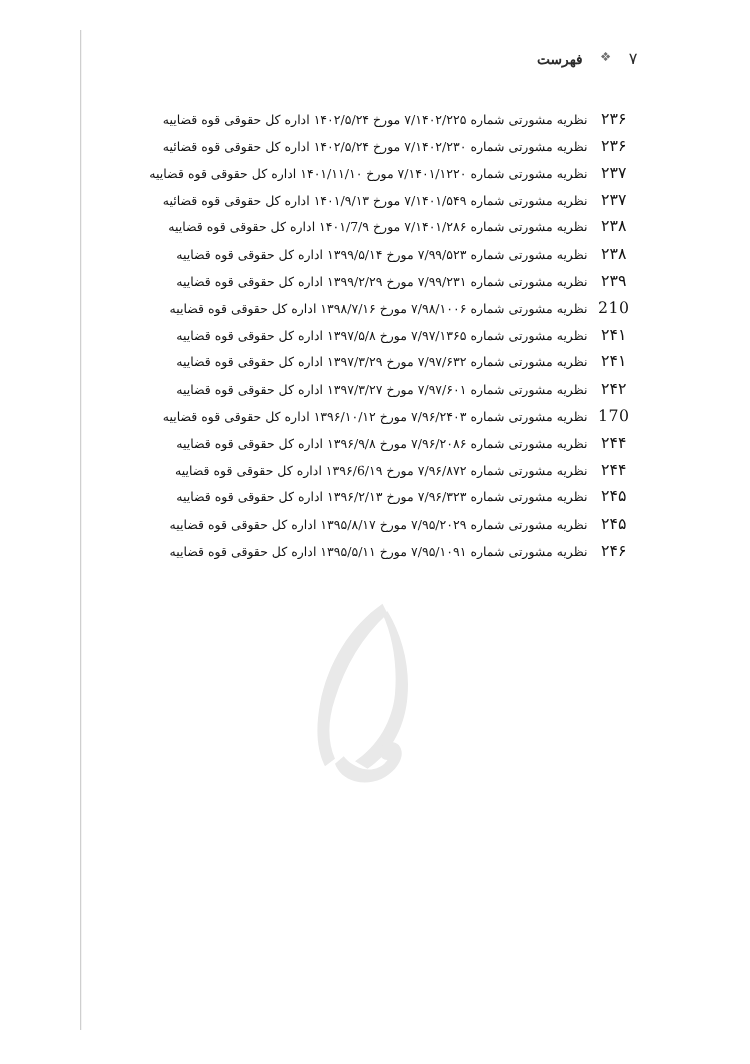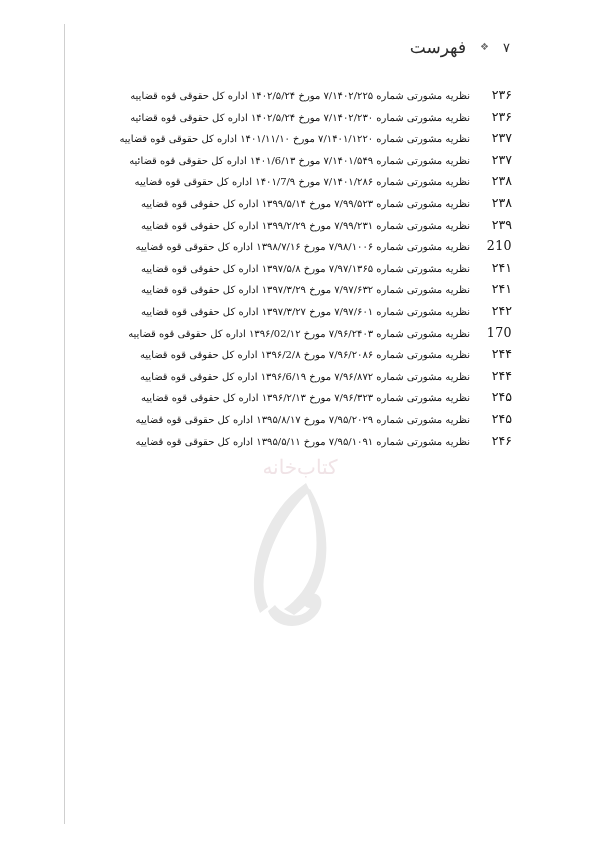--- a/index.html
+++ b/index.html
@@ -47,22 +47,23 @@
   .runhead .folio {
     font-size: 13px;
     letter-spacing: 0;
   }
   .runhead .ornament {
     font-size: 10px;
     color: #6f6f6f;
     transform: translateY(-1px);
   }
   .runhead .chaptertitle {
-    font-size: 17px;
+    font-size: 11px;
     color: #2b2b2b;
+    font-weight: bold;
   }
 
   
   .toc {
     position: absolute;
     top: 84px;
     left: 78px;
     width: 434px;
   }
   .toc-row {
@@ -71,21 +72,21 @@
     align-items: baseline;
     justify-content: flex-start;
     height: 21.6px;
     font-size: 12.4px;
     line-height: 21.6px;
     white-space: nowrap;
   }
   .toc-page {
     width: 42px;
     flex: 0 0 42px;
-    text-align: right;
+    text-align: center;
     font-size: 12.6px;
     letter-spacing: 0.4px;
     color: #131313;
   }
   .toc-title {
     flex: 1 1 auto;
     text-align: right;
     direction: rtl;
     font-size: 10px;
     color: #131313;
@@ -136,21 +137,21 @@
     <div class="toc-row">
       <span class="toc-page">۲۳۶</span>
       <span class="toc-title">نظریه مشورتی شماره ۷/۱۴۰۲/۲۳۰ مورخ ۱۴۰۲/۵/۲۴ اداره کل حقوقی قوه قضائیه</span>
     </div>
     <div class="toc-row">
       <span class="toc-page">۲۳۷</span>
       <span class="toc-title">نظریه مشورتی شماره ۷/۱۴۰۱/۱۲۲۰ مورخ ۱۴۰۱/۱۱/۱۰ اداره کل حقوقی قوه قضاییه</span>
     </div>
     <div class="toc-row">
       <span class="toc-page">۲۳۷</span>
-      <span class="toc-title">نظریه مشورتی شماره ۷/۱۴۰۱/۵۴۹ مورخ ۱۴۰۱/6/۱۳ اداره کل حقوقی قوه قضائیه</span>
+      <span class="toc-title">نظریه مشورتی شماره ۷/۱۴۰۱/۵۴۹ مورخ ۱۴۰۱/۹/۱۳ اداره کل حقوقی قوه قضائیه</span>
     </div>
     <div class="toc-row">
       <span class="toc-page">۲۳۸</span>
       <span class="toc-title">نظریه مشورتی شماره ۷/۱۴۰۱/۲۸۶ مورخ ۱۴۰۱/7/۹ اداره کل حقوقی قوه قضاییه</span>
     </div>
     <div class="toc-row">
       <span class="toc-page">۲۳۸</span>
       <span class="toc-title">نظریه مشورتی شماره ۷/۹۹/۵۲۳ مورخ ۱۳۹۹/۵/۱۴ اداره کل حقوقی قوه قضاییه</span>
     </div>
     <div class="toc-row">
@@ -168,45 +169,44 @@
     <div class="toc-row">
       <span class="toc-page">۲۴۱</span>
       <span class="toc-title">نظریه مشورتی شماره ۷/۹۷/۶۳۲ مورخ ۱۳۹۷/۳/۲۹ اداره کل حقوقی قوه قضاییه</span>
     </div>
     <div class="toc-row">
       <span class="toc-page">۲۴۲</span>
       <span class="toc-title">نظریه مشورتی شماره ۷/۹۷/۶۰۱ مورخ ۱۳۹۷/۳/۲۷ اداره کل حقوقی قوه قضاییه</span>
     </div>
     <div class="toc-row">
       <span class="toc-page">170</span>
-      <span class="toc-title">نظریه مشورتی شماره ۷/۹۶/۲۴۰۳ مورخ ۱۳۹۶/02/۱۲ اداره کل حقوقی قوه قضاییه</span>
+      <span class="toc-title">نظریه مشورتی شماره ۷/۹۶/۲۴۰۳ مورخ ۱۳۹۶/۱۰/۱۲ اداره کل حقوقی قوه قضاییه</span>
     </div>
     <div class="toc-row">
       <span class="toc-page">۲۴۴</span>
-      <span class="toc-title">نظریه مشورتی شماره ۷/۹۶/۲۰۸۶ مورخ ۱۳۹۶/2/۸ اداره کل حقوقی قوه قضاییه</span>
+      <span class="toc-title">نظریه مشورتی شماره ۷/۹۶/۲۰۸۶ مورخ ۱۳۹۶/۹/۸ اداره کل حقوقی قوه قضاییه</span>
     </div>
     <div class="toc-row">
       <span class="toc-page">۲۴۴</span>
       <span class="toc-title">نظریه مشورتی شماره ۷/۹۶/۸۷۲ مورخ ۱۳۹۶/6/۱۹ اداره کل حقوقی قوه قضاییه</span>
     </div>
     <div class="toc-row">
       <span class="toc-page">۲۴۵</span>
       <span class="toc-title">نظریه مشورتی شماره ۷/۹۶/۳۲۳ مورخ ۱۳۹۶/۲/۱۳ اداره کل حقوقی قوه قضاییه</span>
     </div>
     <div class="toc-row">
       <span class="toc-page">۲۴۵</span>
       <span class="toc-title">نظریه مشورتی شماره ۷/۹۵/۲۰۲۹ مورخ ۱۳۹۵/۸/۱۷ اداره کل حقوقی قوه قضاییه</span>
     </div>
     <div class="toc-row">
       <span class="toc-page">۲۴۶</span>
       <span class="toc-title">نظریه مشورتی شماره ۷/۹۵/۱۰۹۱ مورخ ۱۳۹۵/۵/۱۱ اداره کل حقوقی قوه قضاییه</span>
     </div>
   </div>
 
-  <div class="wm-text">کتاب‌خانه</div>
 
   <div class="feather-wrap">
     <svg width="180" height="170" viewBox="0 0 180 170" aria-hidden="true">
       <g fill="#e9e9e9">
         <path d="M96 8 C70 26 52 56 46 88 C42 110 44 126 50 138 L58 132 C52 118 52 102 58 84 C66 58 80 34 100 16 Z"></path>
         <path d="M100 14 C112 34 118 58 116 82 C114 108 102 128 84 140 L74 134 C92 122 104 102 106 80 C108 56 104 34 96 16 Z"></path>
         <path d="M58 136 C60 142 66 148 74 150 C86 153 98 149 106 140 C112 133 113 126 109 121 C105 117 98 118 95 123 C92 128 95 133 100 133 C96 139 88 142 80 140 C73 138 68 134 65 130 Z"></path>
       </g>
     </svg>
   </div>

